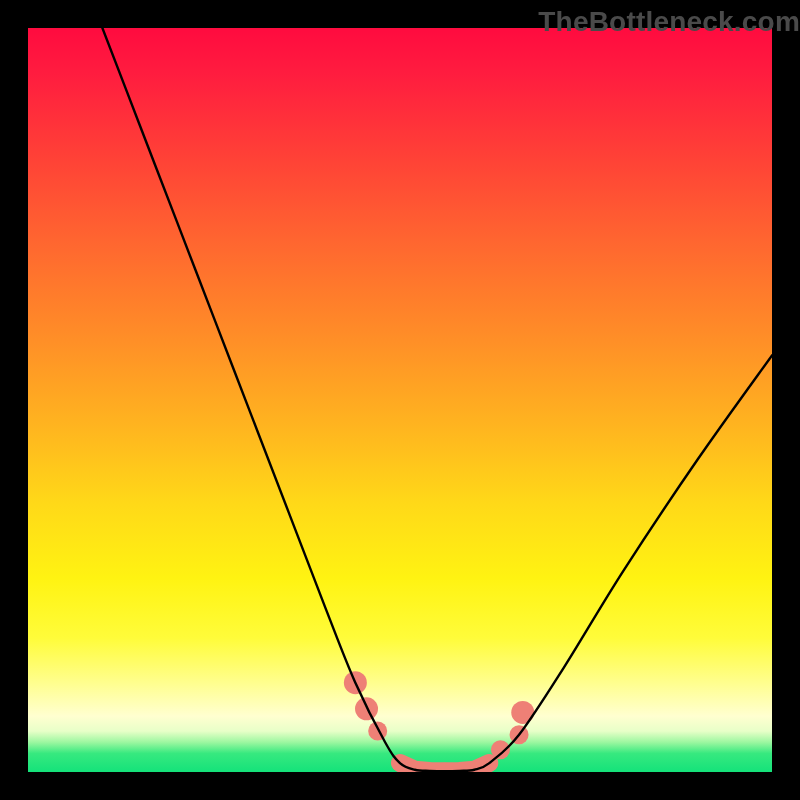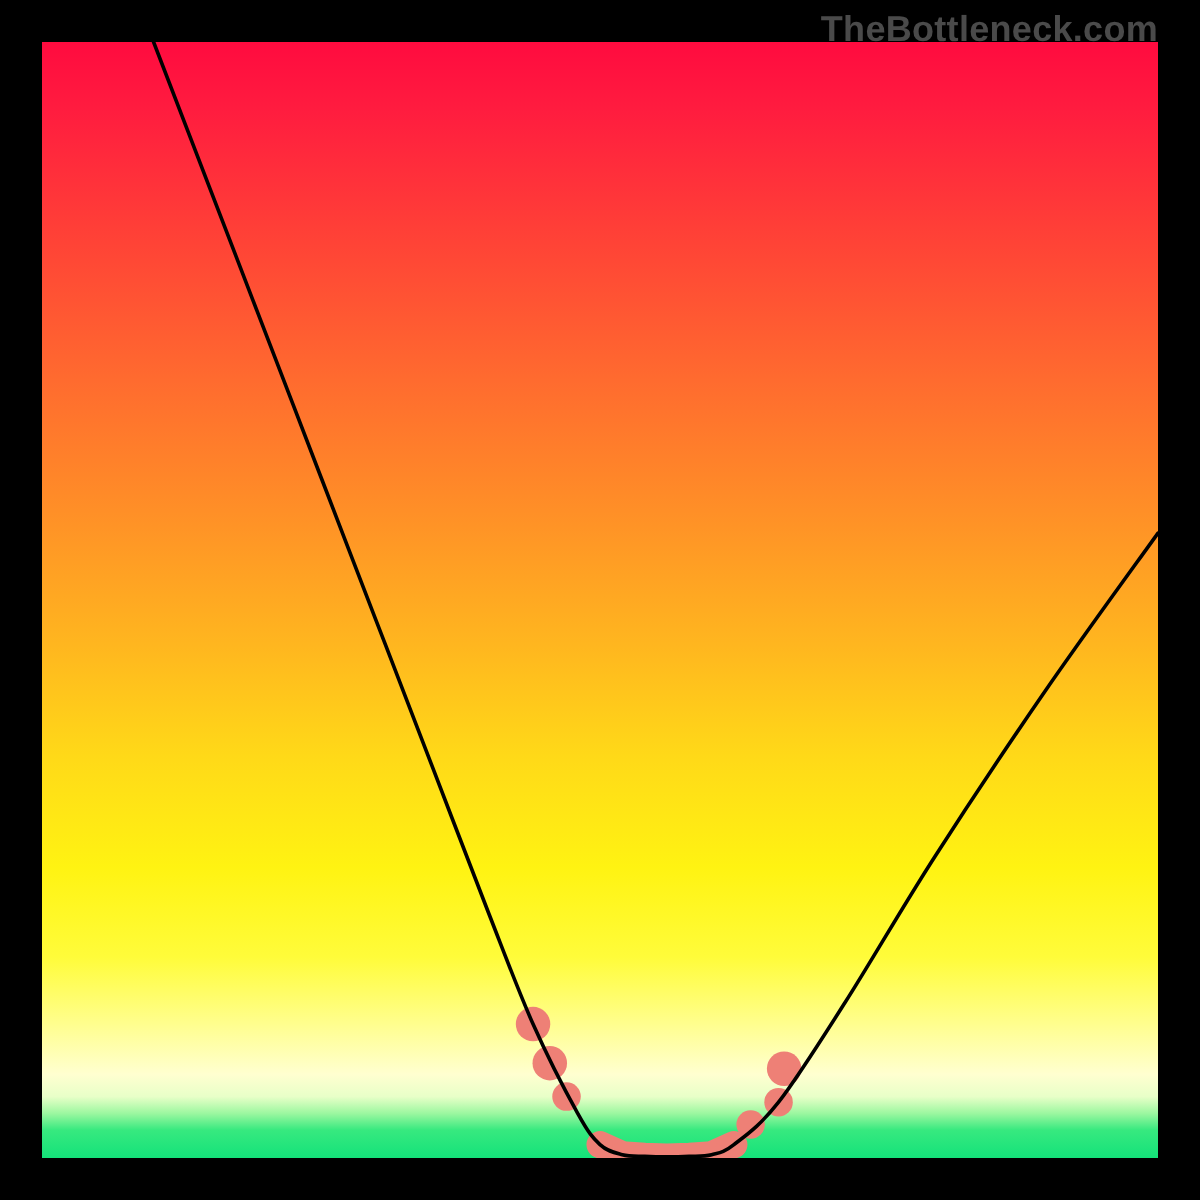--- a/index.html
+++ b/index.html
@@ -45,23 +45,23 @@
   svg.curve {
     position: absolute;
     left: 0;
     top: 0;
     width: 744px;
     height: 744px;
   }
   .watermark {
     position: absolute;
     top: 6px;
-    right: 28px;
+    right: 0;
     color: #4a4a4a;
-    font-size: 24px;
+    font-size: 28px;
     font-weight: 600;
     letter-spacing: 0.2px;
     user-select: none;
   }
 </style>
 </head>
 <body>
 
 <div class="frame">
   <div class="plot">

